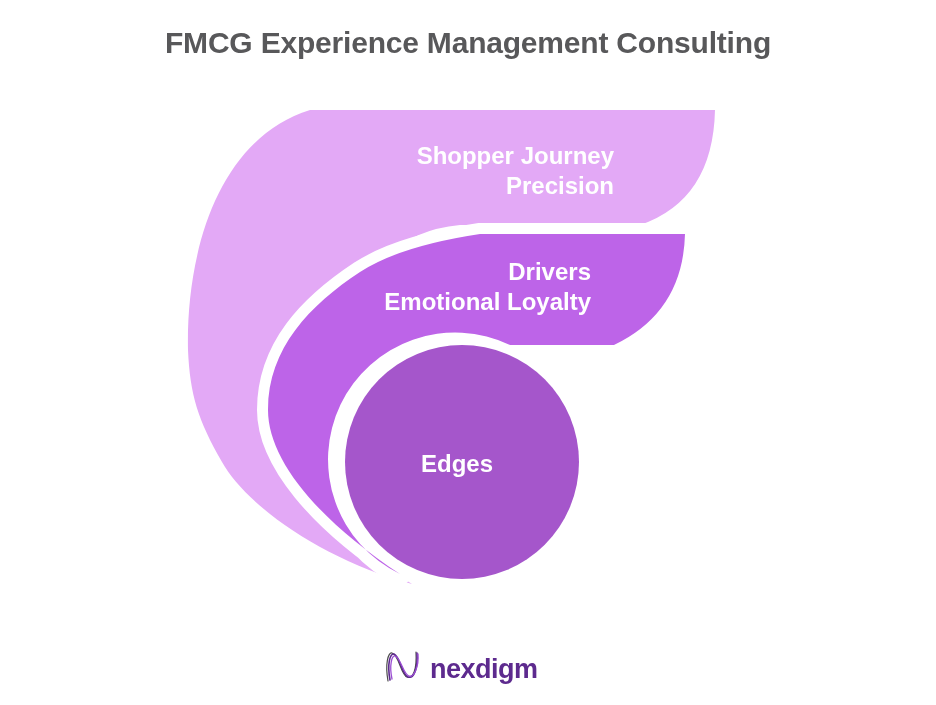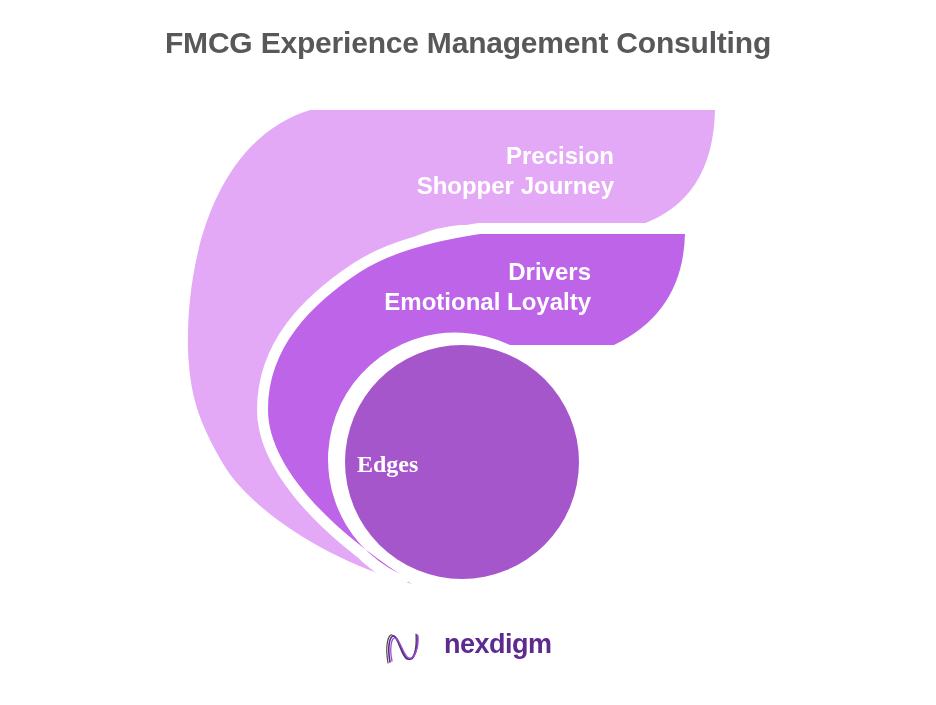--- a/index.html
+++ b/index.html
@@ -18,25 +18,25 @@
   .arm-middle { paint-order: stroke; }
   .core-circle { paint-order: stroke; }
 
   .layer-label {
     position: absolute; color: #ffffff; font-weight: bold;
     font-size: 24px; line-height: 30px; text-align: right;
     pointer-events: none; white-space: nowrap;
   }
   .label-0 { top: 141px; right: 322px; }
   .label-1 { top: 257px; right: 345px; }
-  .label-2 { top: 449px; left: 357px; width: 200px; text-align: left; font-family: Liberation Serif, serif; }
+  .label-2 { top: 449px; left: 357px; width: 200px; text-align: center; }
 
   .logo {
-    position: absolute; left: 384px; top: 629px;
-    display: flex; align-items: flex-start; gap: 20px;
+    position: absolute; left: 384px; top: 647px;
+    display: flex; align-items: flex-end; gap: 6px;
   }
   .logo-text {
     font-size: 27px; font-weight: 600; color: #5d2a8e; letter-spacing: -0.5px;
   }
 </style>
 </head>
 <body>
 
 <div class="canvas">
 
@@ -55,22 +55,22 @@
     <path class="arm-middle" stroke="#ffffff" stroke-width="22" stroke-linejoin="round" paint-order="stroke" d="M 480 234 L 685 234 Q 683 312 614 345 L 510 345
              A 126 126 0 0 0 400 574
              C 318 520 268 460 268 410
              C 268 348 310 305 360 272
              Q 400 246 480 234 Z" fill="#bd64e8"></path>
 
     <circle class="core-circle" cx="462" cy="462" r="117" stroke="#ffffff" stroke-width="16" paint-order="stroke" fill="#a556cb"></circle>
   </svg>
 
   <div class="layer-label label-0">
+    <div>Shopper Journey</div>
     <div>Precision</div>
-    <div>Shopper Journey</div>
   </div>
 
   <div class="layer-label label-1">
     <div>Drivers</div>
     <div>Emotional Loyalty</div>
   </div>
 
   <div class="layer-label label-2">
     <div>Edges</div>
   </div>

